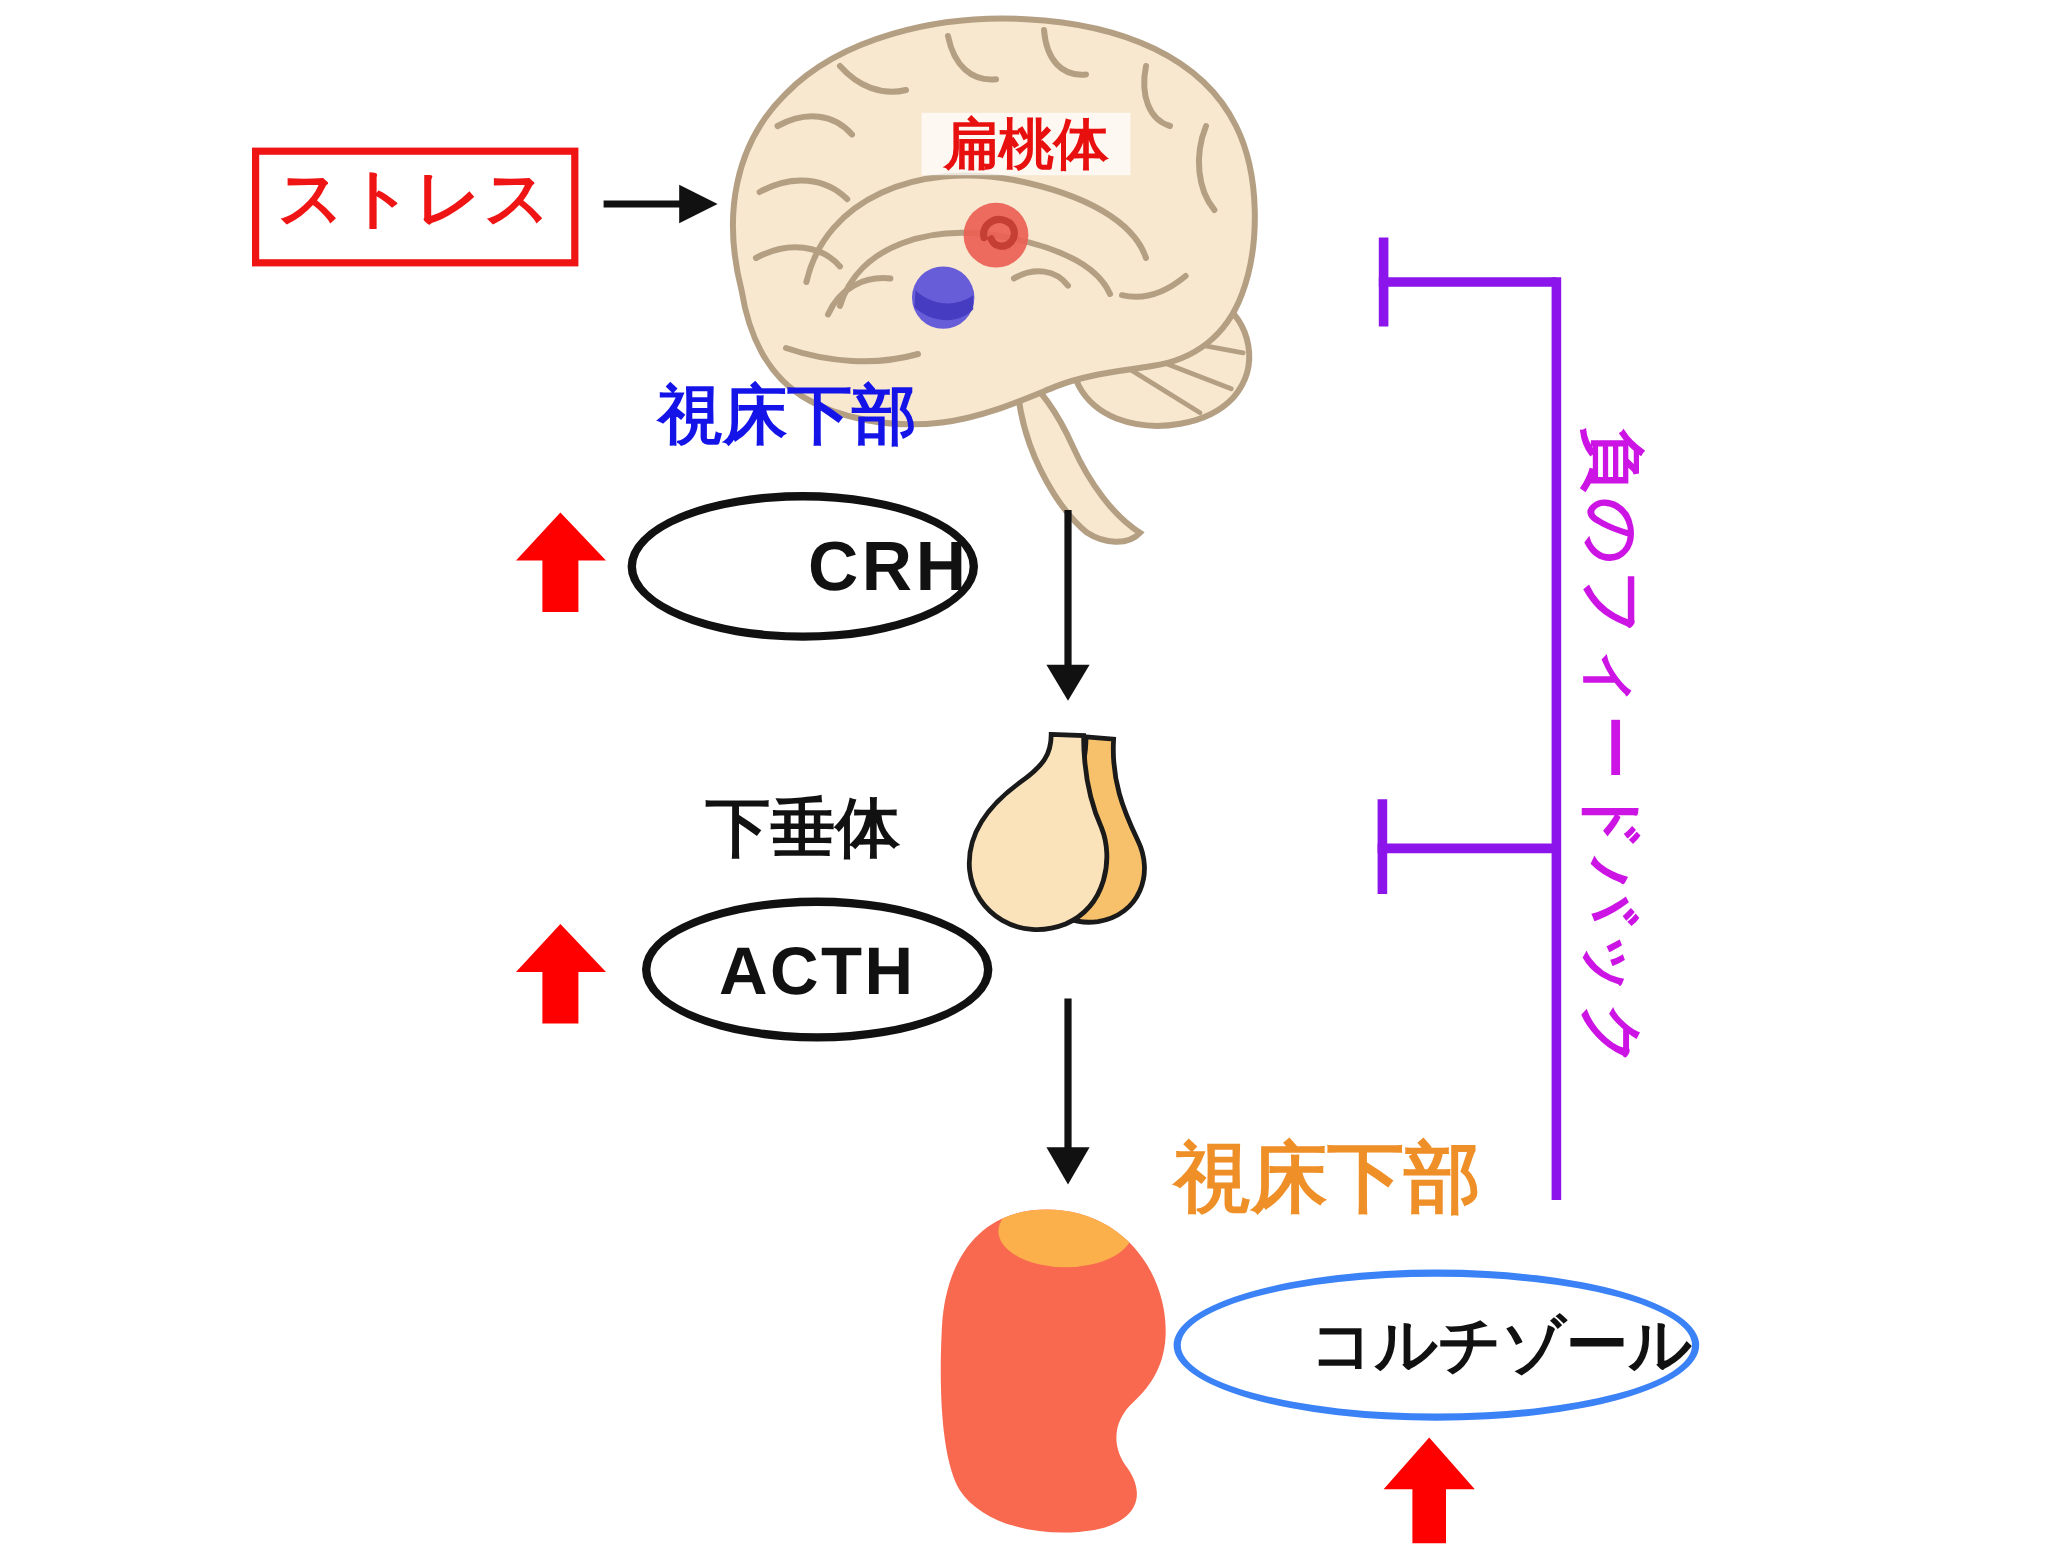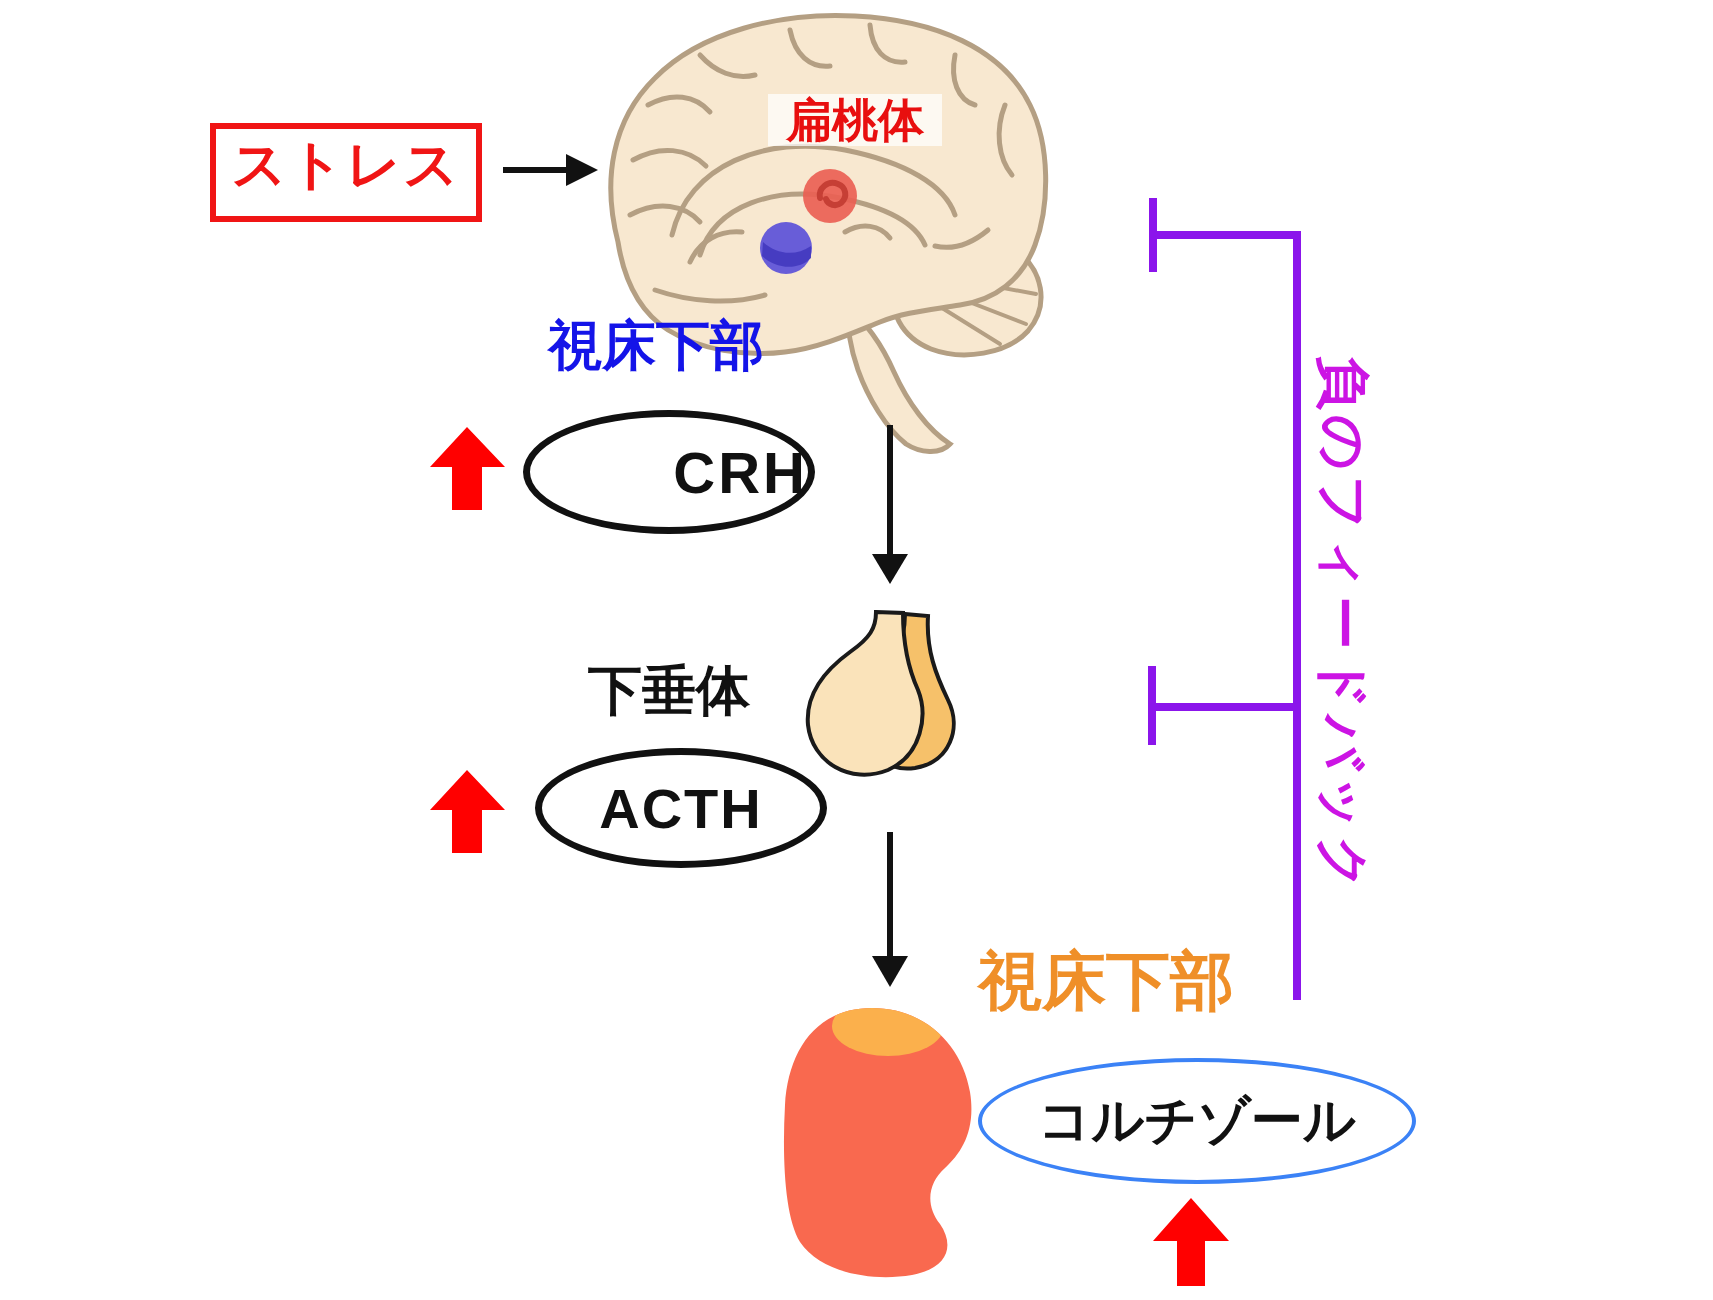--- a/index.html
+++ b/index.html
@@ -20,21 +20,21 @@
   .hypo-lbl{left:548px;top:318px;font-size:54px;color:#1414e8;font-family:Liberation Serif, serif;}
   .pit-lbl{left:576px;top:662px;font-size:54px;color:#111;margin-left:12px;}
   .adrenal-lbl{left:978px;top:948px;font-size:64px;color:#ef8f28;}
   .ellipse{
     position:absolute;z-index:3;background:#fff;border-radius:50%;
     box-sizing:border-box;display:flex;align-items:center;justify-content:center;
     font-weight:bold;color:#111;
   }
   .crh-ellipse{left:523px;top:410px;width:292px;height:124px;border:7px solid #111;font-size:58px;letter-spacing:3px;justify-content:flex-end;}
   .acth-ellipse{left:535px;top:748px;width:292px;height:120px;border:7px solid #111;font-size:56px;letter-spacing:2px;}
-  .cortisol-ellipse{left:978px;top:1058px;width:438px;height:126px;border:4px solid #3b82f6;font-size:52px;}
+  .cortisol-ellipse{left:978px;top:1058px;width:438px;height:126px;border:6px solid #3b82f6;font-size:52px;justify-content:flex-end;}
   .feedback-lbl{
     left:1372px;top:356px;font-size:54px;color:#cc14e4;letter-spacing:5px;
     transform:rotate(90deg);transform-origin:0 0;
   }
 </style>
 </head>
 <body>
 
 <div id="canvas">
 

